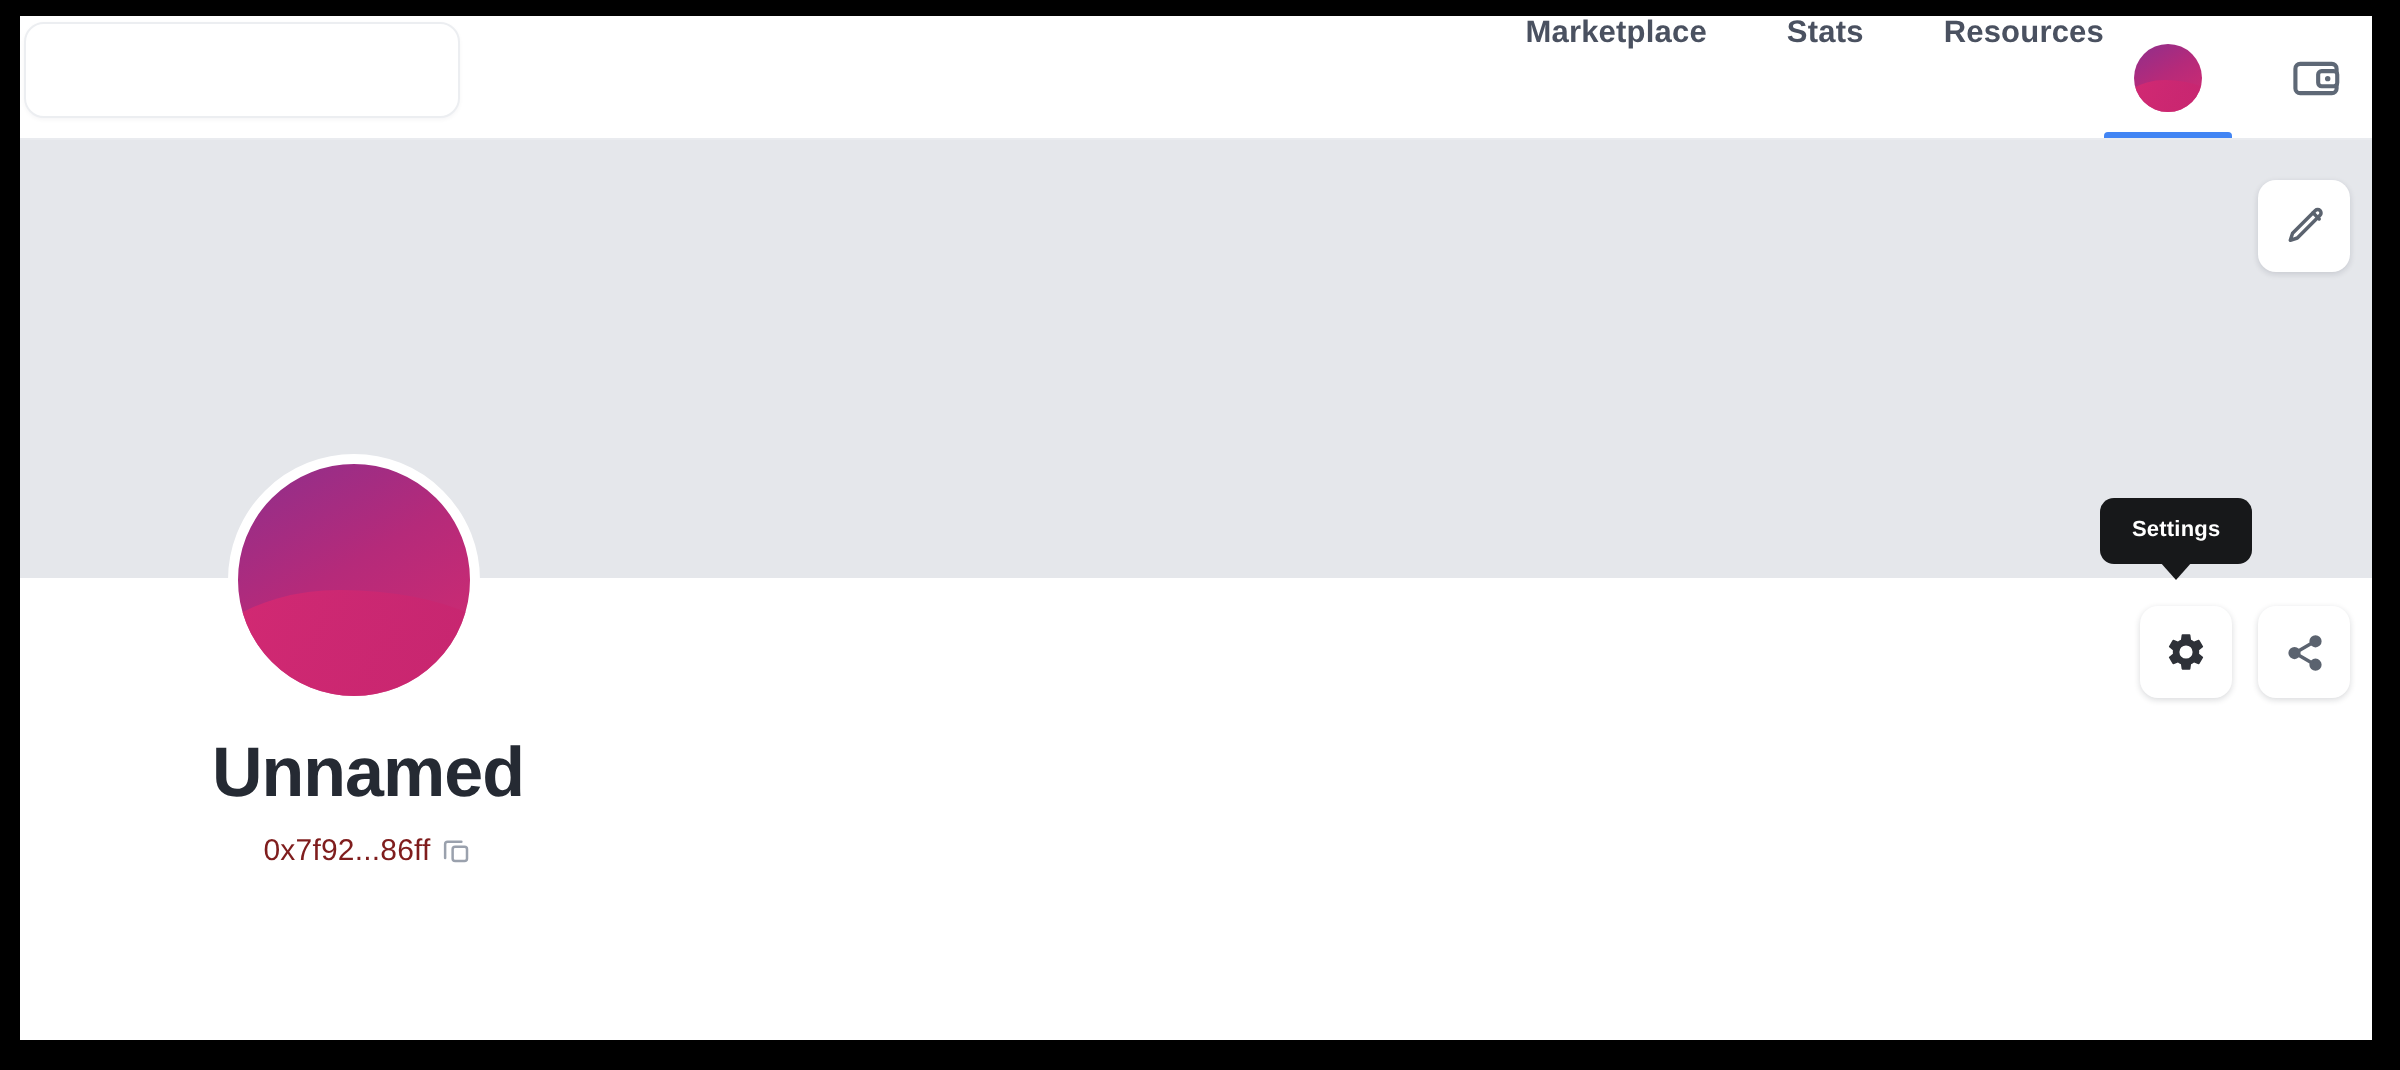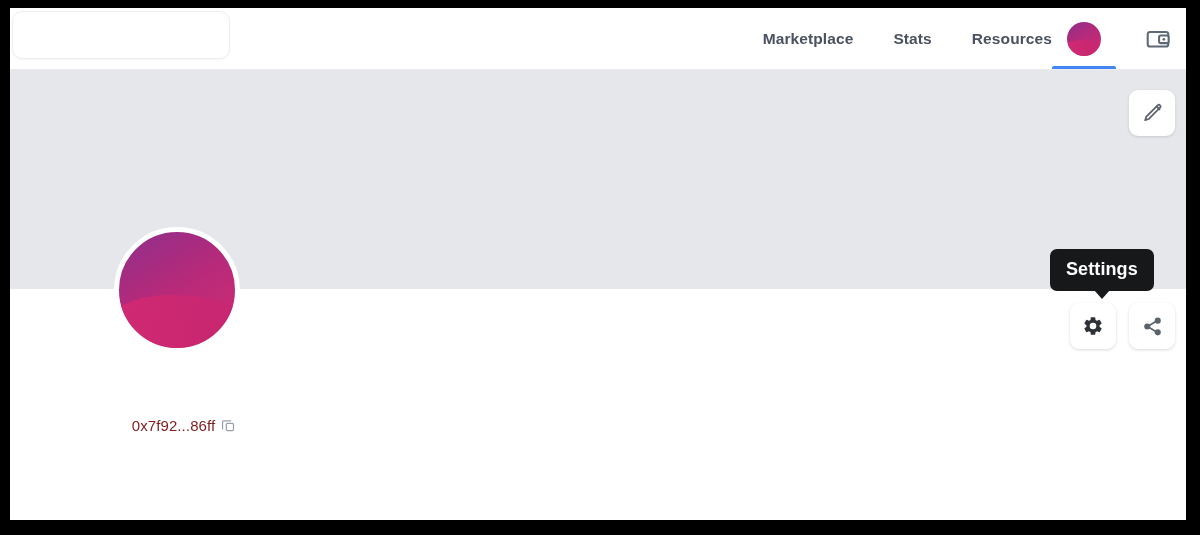--- a/index.html
+++ b/index.html
@@ -54,21 +54,21 @@
     border-radius: 10px;
     box-shadow: 0 1px 2px rgba(16,24,40,.04);
   }
 
   #nav-links {
     position: absolute;
     right: 134px;
     top: 0;
     height: 62px;
     display: flex;
-    align-items: center;
+    align-items: flex-start;
     gap: 40px;
   }
 
   .nav-link {
     font-size: 15.5px;
     font-weight: 700;
     color: #4a5160;
     letter-spacing: .1px;
     white-space: nowrap;
     cursor: pointer;
@@ -224,21 +224,21 @@
 
   
   #settings-tooltip {
     position: absolute;
     left: 1040px;
     top: 241px;
     background: #17181a;
     border-radius: 7px;
     padding: 10px 16px 11px 16px;
     color: #ffffff;
-    font-size: 18px;
+    font-size: 11px;
     font-weight: 700;
     letter-spacing: .1px;
     white-space: nowrap;
   }
 
   #settings-tooltip::after {
     content: "";
     position: absolute;
     left: 50%;
     bottom: -8px;
@@ -289,20 +289,21 @@
       <svg class="icon-svg" width="21" height="21" viewBox="0 0 24 24" fill="none" stroke="#5b636f" stroke-width="2" stroke-linecap="round" stroke-linejoin="round">
         <path d="M16.6 3.9l3.5 3.5"></path>
         <path d="M17.9 2.6a1.9 1.9 0 0 1 2.7 2.7L7.6 18.3l-4 1.3 1.3-4z"></path>
       </svg>
     </div>
 
     <div id="profile-section">
 
       <div id="profile-avatar" class="blob-avatar"></div>
 
+      <div id="profile-name">Unnamed</div>
 
       <div id="profile-address-row">
         <span id="profile-address">0x7f92...86ff</span>
         <svg class="icon-svg" width="15" height="15" viewBox="0 0 24 24" fill="none" stroke="#9aa1ad" stroke-width="2" stroke-linecap="round" stroke-linejoin="round">
           <rect x="8.5" y="8.5" width="11.5" height="11.5" rx="2"></rect>
           <path d="M15.5 4.5h-11a2 2 0 0 0-2 2v11"></path>
         </svg>
       </div>
     </div>
 

